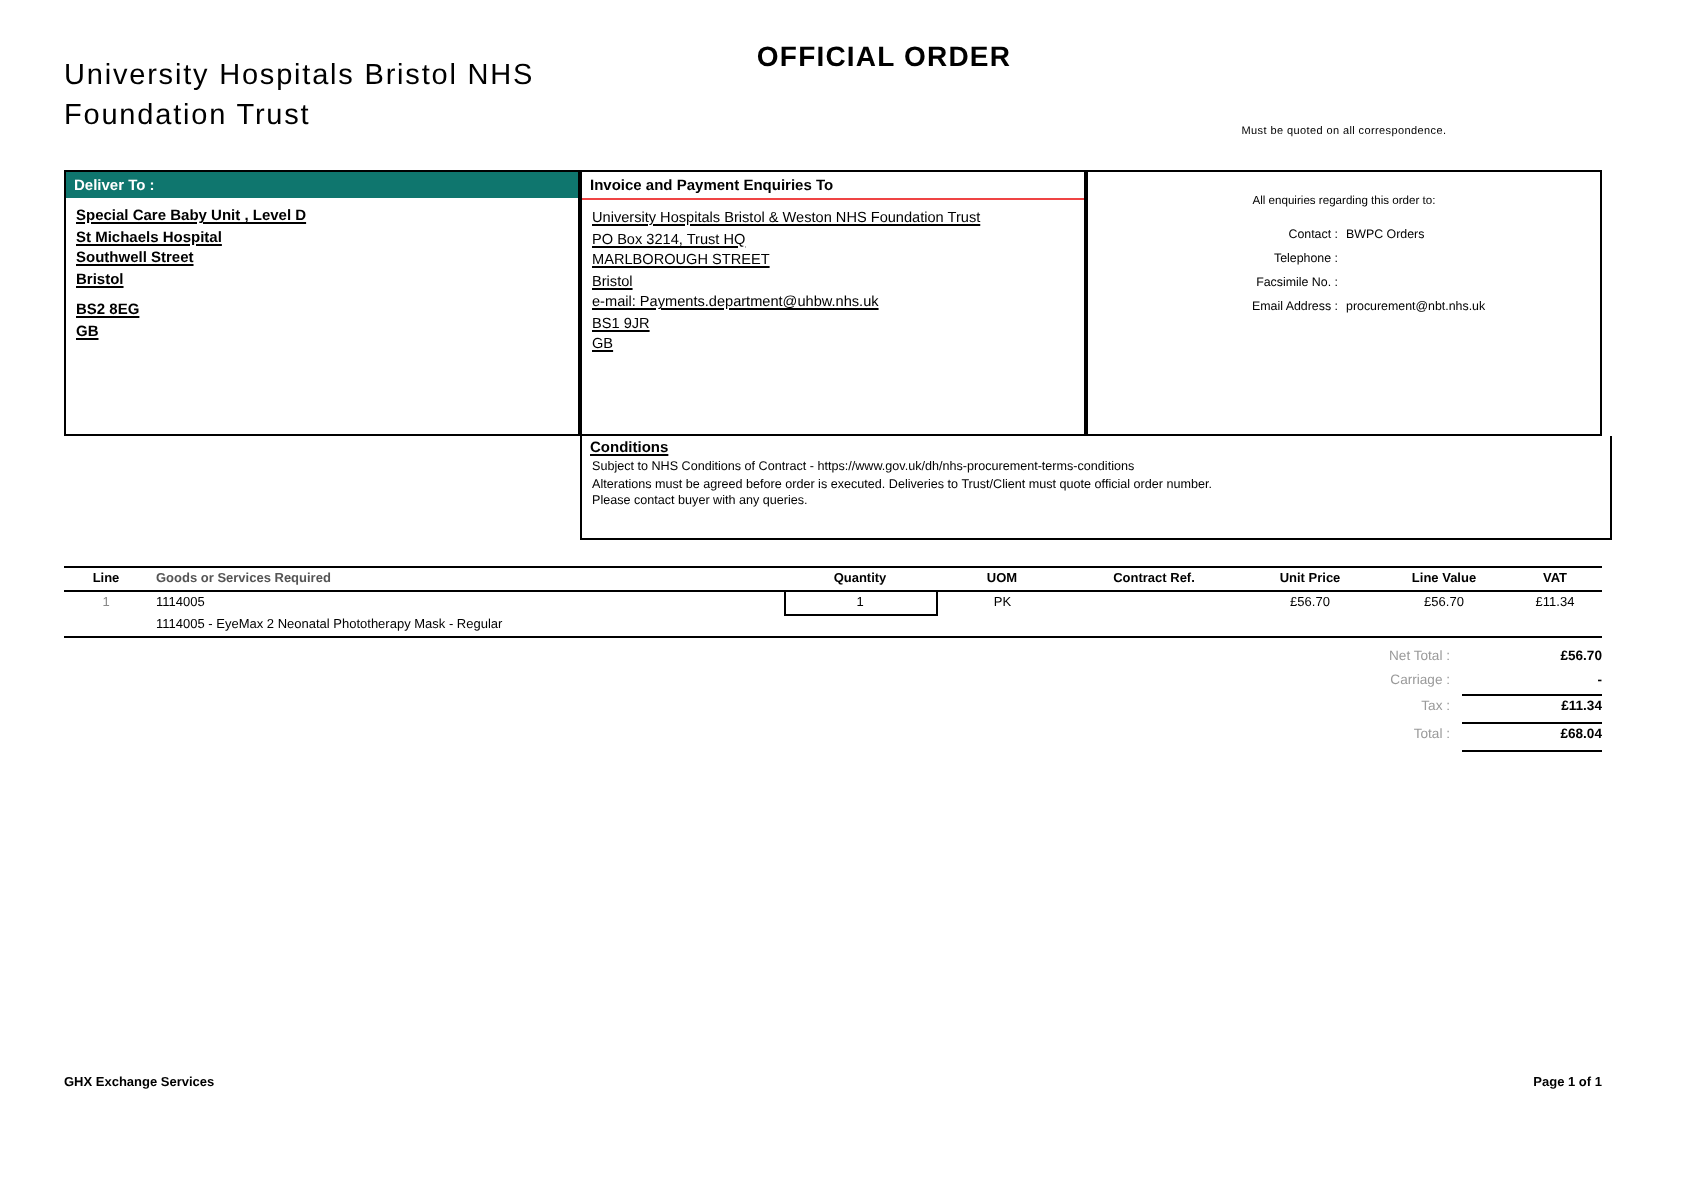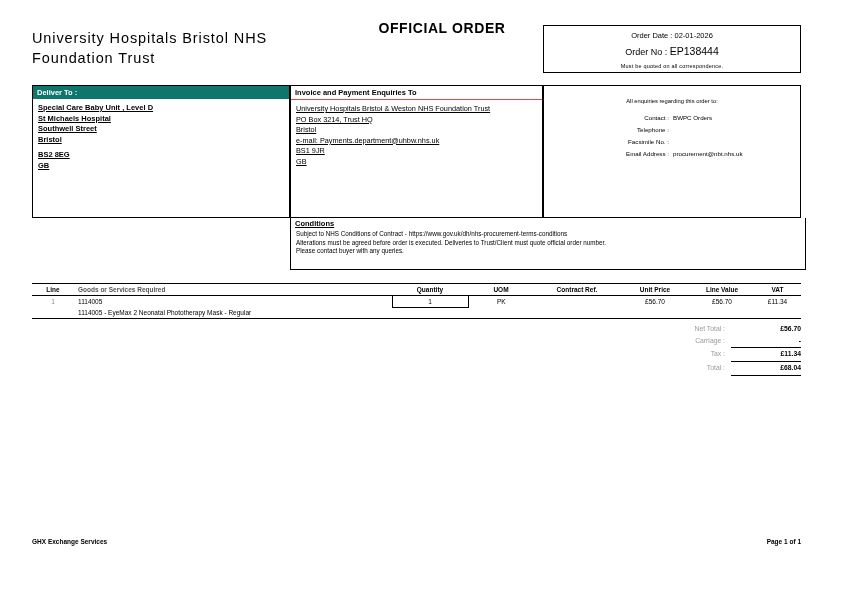--- a/index.html
+++ b/index.html
@@ -246,50 +246,41 @@
   }
 </style>
 </head>
 <body>
 
 <div class="page">
 
   <div class="org-title">University Hospitals Bristol NHS Foundation Trust</div>
   <div class="official-order">OFFICIAL ORDER</div>
 
-  <div class="order-box">
-    <div class="line date">
-      <span>Order Date :</span>
-      <span>02-01-2026</span>
-    </div>
-    <div class="line no">
-      <span>Order No :</span>
-      <span class="val">EP138444</span>
-    </div>
-  </div>
   <div class="note-line">Must be quoted on all correspondence.</div>
 
   <div class="box box-deliver">
     <div class="bar bar-wide">Deliver To :</div>
     <div class="box-body bold">
       <div>Special Care Baby Unit , Level D</div>
       <div>St Michaels Hospital</div>
       <div>Southwell Street</div>
       <div>Bristol</div>
       <div style="height:5px"></div>
       <div>BS2 8EG</div>
       <div>GB</div>
     </div>
   </div>
 
   <div class="box box-invoice">
     <div class="hdr-plain">Invoice and Payment Enquiries To</div>
     <div class="box-body">
       <div>University Hospitals Bristol &amp; Weston NHS Foundation Trust</div>
       <div>PO Box 3214, Trust HQ</div>
+      <div>MARLBOROUGH STREET</div>
       <div>Bristol</div>
       <div>e-mail: Payments.department@uhbw.nhs.uk</div>
       <div>BS1 9JR</div>
       <div>GB</div>
     </div>
   </div>
 
   <div class="box box-enquiry">
     <div class="enquiry-head">All enquiries regarding this order to:</div>
     <div class="enquiry-rows">

